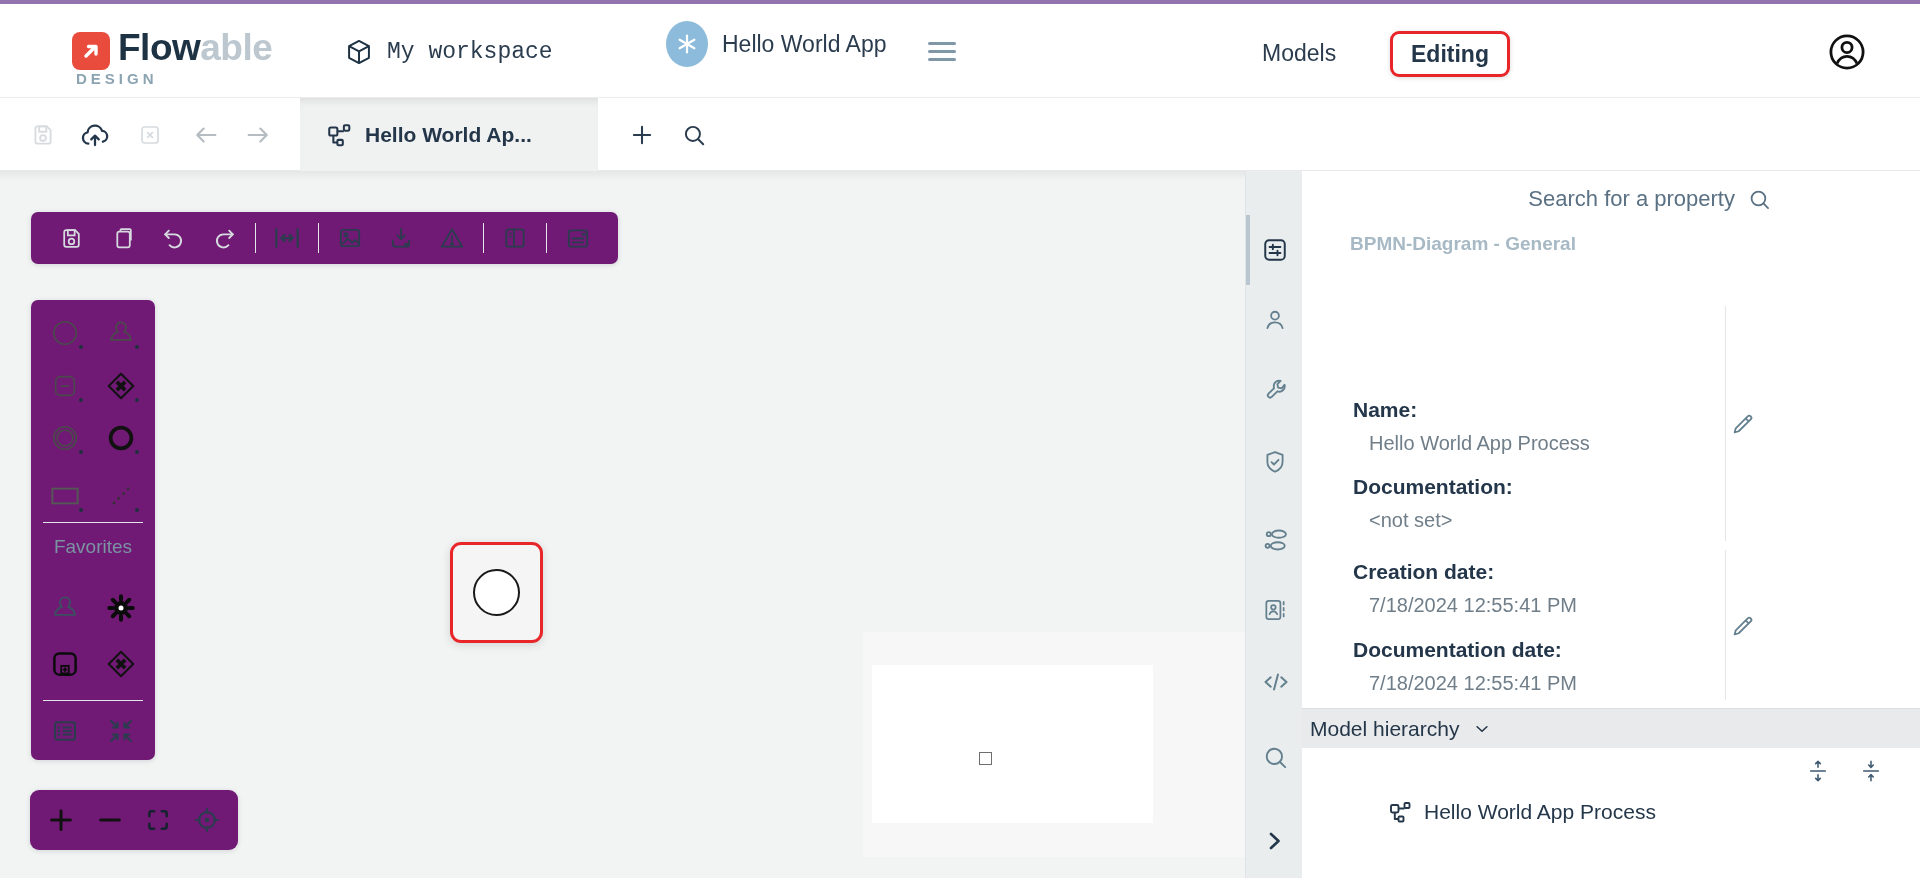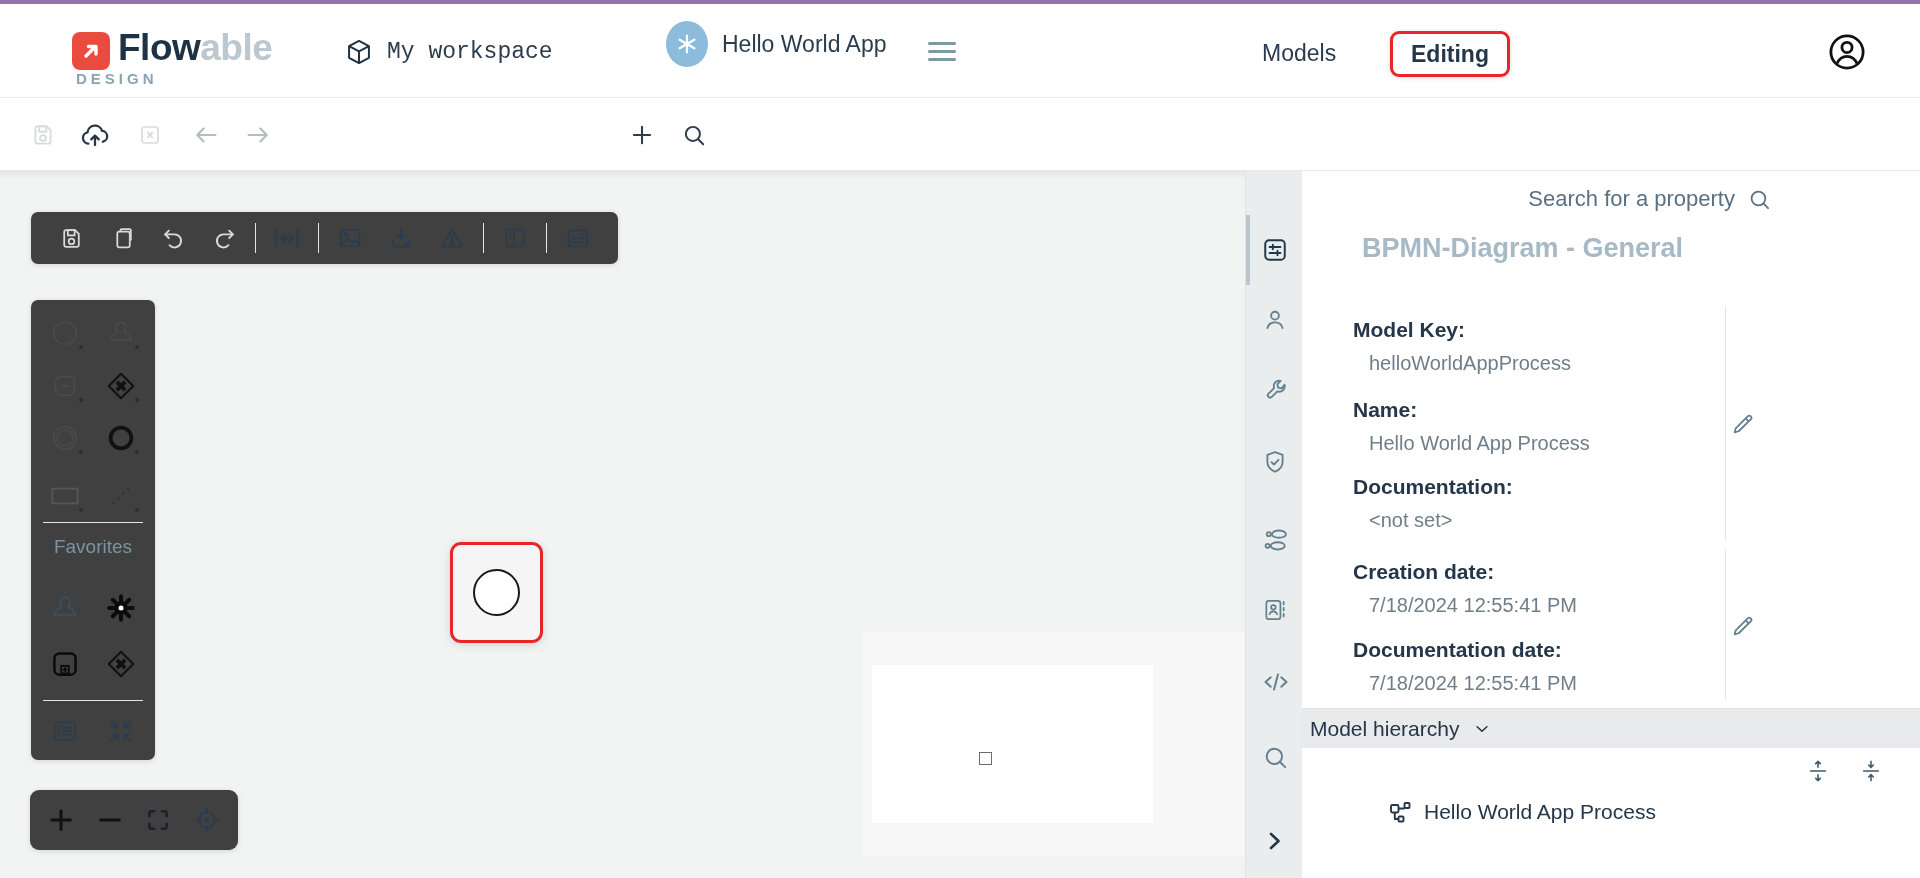--- a/index.html
+++ b/index.html
@@ -33,21 +33,21 @@
   
   #tabbar { left:0; top:98px; width:1920px; height:73px; background:#fff; border-bottom:1px solid #e7e9ea; }
   .tb-ic { position:absolute; top:0; height:73px; width:44px; display:flex; align-items:center; justify-content:center; cursor:pointer; }
   #doc-tab { position:absolute; left:300px; top:0; width:298px; height:73px; background:#f0f1f1;
      box-shadow:inset 0 8px 8px -6px rgba(0,0,0,.10); display:flex; align-items:center; gap:13px;
      padding-left:26px; font-size:21px; font-weight:700; color:#24364a; cursor:pointer; }
 
   
   #canvas { left:0; top:171px; width:1245px; height:707px; background:#f2f3f3; }
   #canvas-shade { left:0; top:171px; width:1245px; height:9px; background:linear-gradient(rgba(0,0,0,.055), rgba(0,0,0,0)); }
-  .floatbox { position:absolute; background:#404040; border-radius:7px; box-shadow:0 1px 5px rgba(30,45,60,.15);text-decoration:underline; }
+  .floatbox { position:absolute; background:#701a75; border-radius:7px; box-shadow:0 1px 5px rgba(30,45,60,.15);text-decoration:underline; }
   #dtoolbar { left:31px; top:212px; width:587px; height:52px; display:flex; align-items:center; justify-content:space-between; padding:0 20px; }
   .tool { width:40px; height:40px; display:flex; align-items:center; justify-content:center; cursor:pointer; }
   .vsep { width:1px; height:30px; background:#e3e6e8; }
 
   #palette { left:31px; top:300px; width:124px; height:460px; }
   .pal { position:absolute; width:40px; height:40px; margin:-20px 0 0 -20px; display:flex; align-items:center; justify-content:center; cursor:pointer; }
   .pal .dot { position:absolute; right:2px; bottom:4px; width:4px; height:4px; border-radius:50%; background:#1f3040; }
   .pal-sep { position:absolute; left:12px; width:100px; height:1px; background:#e2e5e7; }
   #fav-label { position:absolute; left:0; top:236px; width:124px; text-align:center; font-size:19px; color:#7b93a2; }
 
@@ -64,21 +64,21 @@
 
   
   #strip { left:1245px; top:171px; width:57px; height:707px; background:#e9edee; border-left:1px solid #e0e4e6; }
   .strip-ic { position:absolute; left:16px; width:26px; height:26px; margin-top:-13px; cursor:pointer; }
   #strip-indicator { position:absolute; left:0; top:44px; width:4px; height:70px; background:#b9c6cf; }
 
   
   #props { left:1302px; top:171px; width:506px; height:707px; background:#fff; }
   #prop-search { position:absolute; right:36px; top:15px; display:flex; align-items:center; gap:12px;
      font-size:22px; color:#5a7083; cursor:pointer; }
-  #prop-title { position:absolute; left:60px; top:62px; font-size:27px; font-weight:700; color:#a7b9c5; }
+  #prop-title { position:absolute; left:48px; top:62px; font-size:19px; font-weight:700; color:#a7b9c5; }
   .field { position:absolute; left:51px; }
   .field .flabel { font-size:21px; font-weight:600; color:#24364a; }
   .field .fvalue { font-size:20px; color:#6f7e89; margin:10px 0 0 16px; }
   .editcol-line { position:absolute; left:423px; width:1px; background:#e4e7e9; }
   .pencil { position:absolute; left:427px; width:27px; height:27px; cursor:pointer; }
 
   #hier-bar { position:absolute; left:0; top:537px; width:618px; height:40px; background:#e9eaeb; border-top:1px solid #dcdfe1;
      display:flex; align-items:center; gap:14px; padding-left:8px; font-size:21px; color:#243649; cursor:pointer; }
   .fold-ic { position:absolute; top:588px; width:22px; height:24px; cursor:pointer; }
   #tree-item { position:absolute; left:86px; top:629px; display:flex; align-items:center; gap:12px;
@@ -161,20 +161,31 @@
     <svg width="28" height="28" viewBox="0 0 24 24" fill="none" stroke="#b6bdc2" stroke-width="1.9" stroke-linecap="round" stroke-linejoin="round">
         <path d="M20 12H4.5M10 6.5L4.5 12l5.5 5.5"></path>
       </svg>
   </div>
   <div class="tb-ic" style="left:236px">
     <svg width="28" height="28" viewBox="0 0 24 24" fill="none" stroke="#b6bdc2" stroke-width="1.9" stroke-linecap="round" stroke-linejoin="round">
         <path d="M4 12h15.5M14 6.5L19.5 12 14 17.5"></path>
       </svg>
   </div>
 
+  <div id="doc-tab">
+    <span class="icon">
+      <svg width="26" height="26" viewBox="0 0 24 24" fill="none" stroke="#24364a" stroke-width="1.9" stroke-linejoin="round">
+          <rect x="3" y="5" width="7.5" height="7.5" rx="1.5"></rect>
+          <rect x="16.5" y="3" width="5" height="5" rx="1"></rect>
+          <rect x="10.5" y="16.5" width="5" height="5" rx="1"></rect>
+          <path d="M10.5 8.5h6M6.8 12.5v6.5h3.7"></path>
+        </svg>
+    </span>
+    <span>Hello World Ap...</span>
+  </div>
 
   <div class="tb-ic" style="left:620px">
     <svg width="26" height="26" viewBox="0 0 24 24" fill="none" stroke="#2b3c4e" stroke-width="1.9" stroke-linecap="round">
         <path d="M12 4.5v15M4.5 12h15"></path>
       </svg>
   </div>
   <div class="tb-ic" style="left:672px">
     <svg width="26" height="26" viewBox="0 0 24 24" fill="none" stroke="#2b3c4e" stroke-width="1.8" stroke-linecap="round">
         <circle cx="11" cy="11" r="6.5"></circle>
         <path d="M15.9 15.9L20.5 20.5"></path>
@@ -455,24 +466,20 @@
     <span class="icon">
       <svg width="25" height="25" viewBox="0 0 24 24" fill="none" stroke="#5a7083" stroke-width="1.7" stroke-linecap="round">
           <circle cx="11" cy="11" r="6.6"></circle>
           <path d="M15.8 15.8L20.2 20.2"></path>
         </svg>
     </span>
   </div>
 
   <div id="prop-title">BPMN-Diagram - General</div>
 
-  <div class="field" style="top:147px">
-    <div class="flabel">Model Key:</div>
-    <div class="fvalue">helloWorldAppProcess</div>
-  </div>
   <div class="field" style="top:227px">
     <div class="flabel">Name:</div>
     <div class="fvalue">Hello World App Process</div>
   </div>
   <div class="field" style="top:304px">
     <div class="flabel">Documentation:</div>
     <div class="fvalue">&lt;not set&gt;</div>
   </div>
   <div class="field" style="top:389px">
     <div class="flabel">Creation date:</div>

